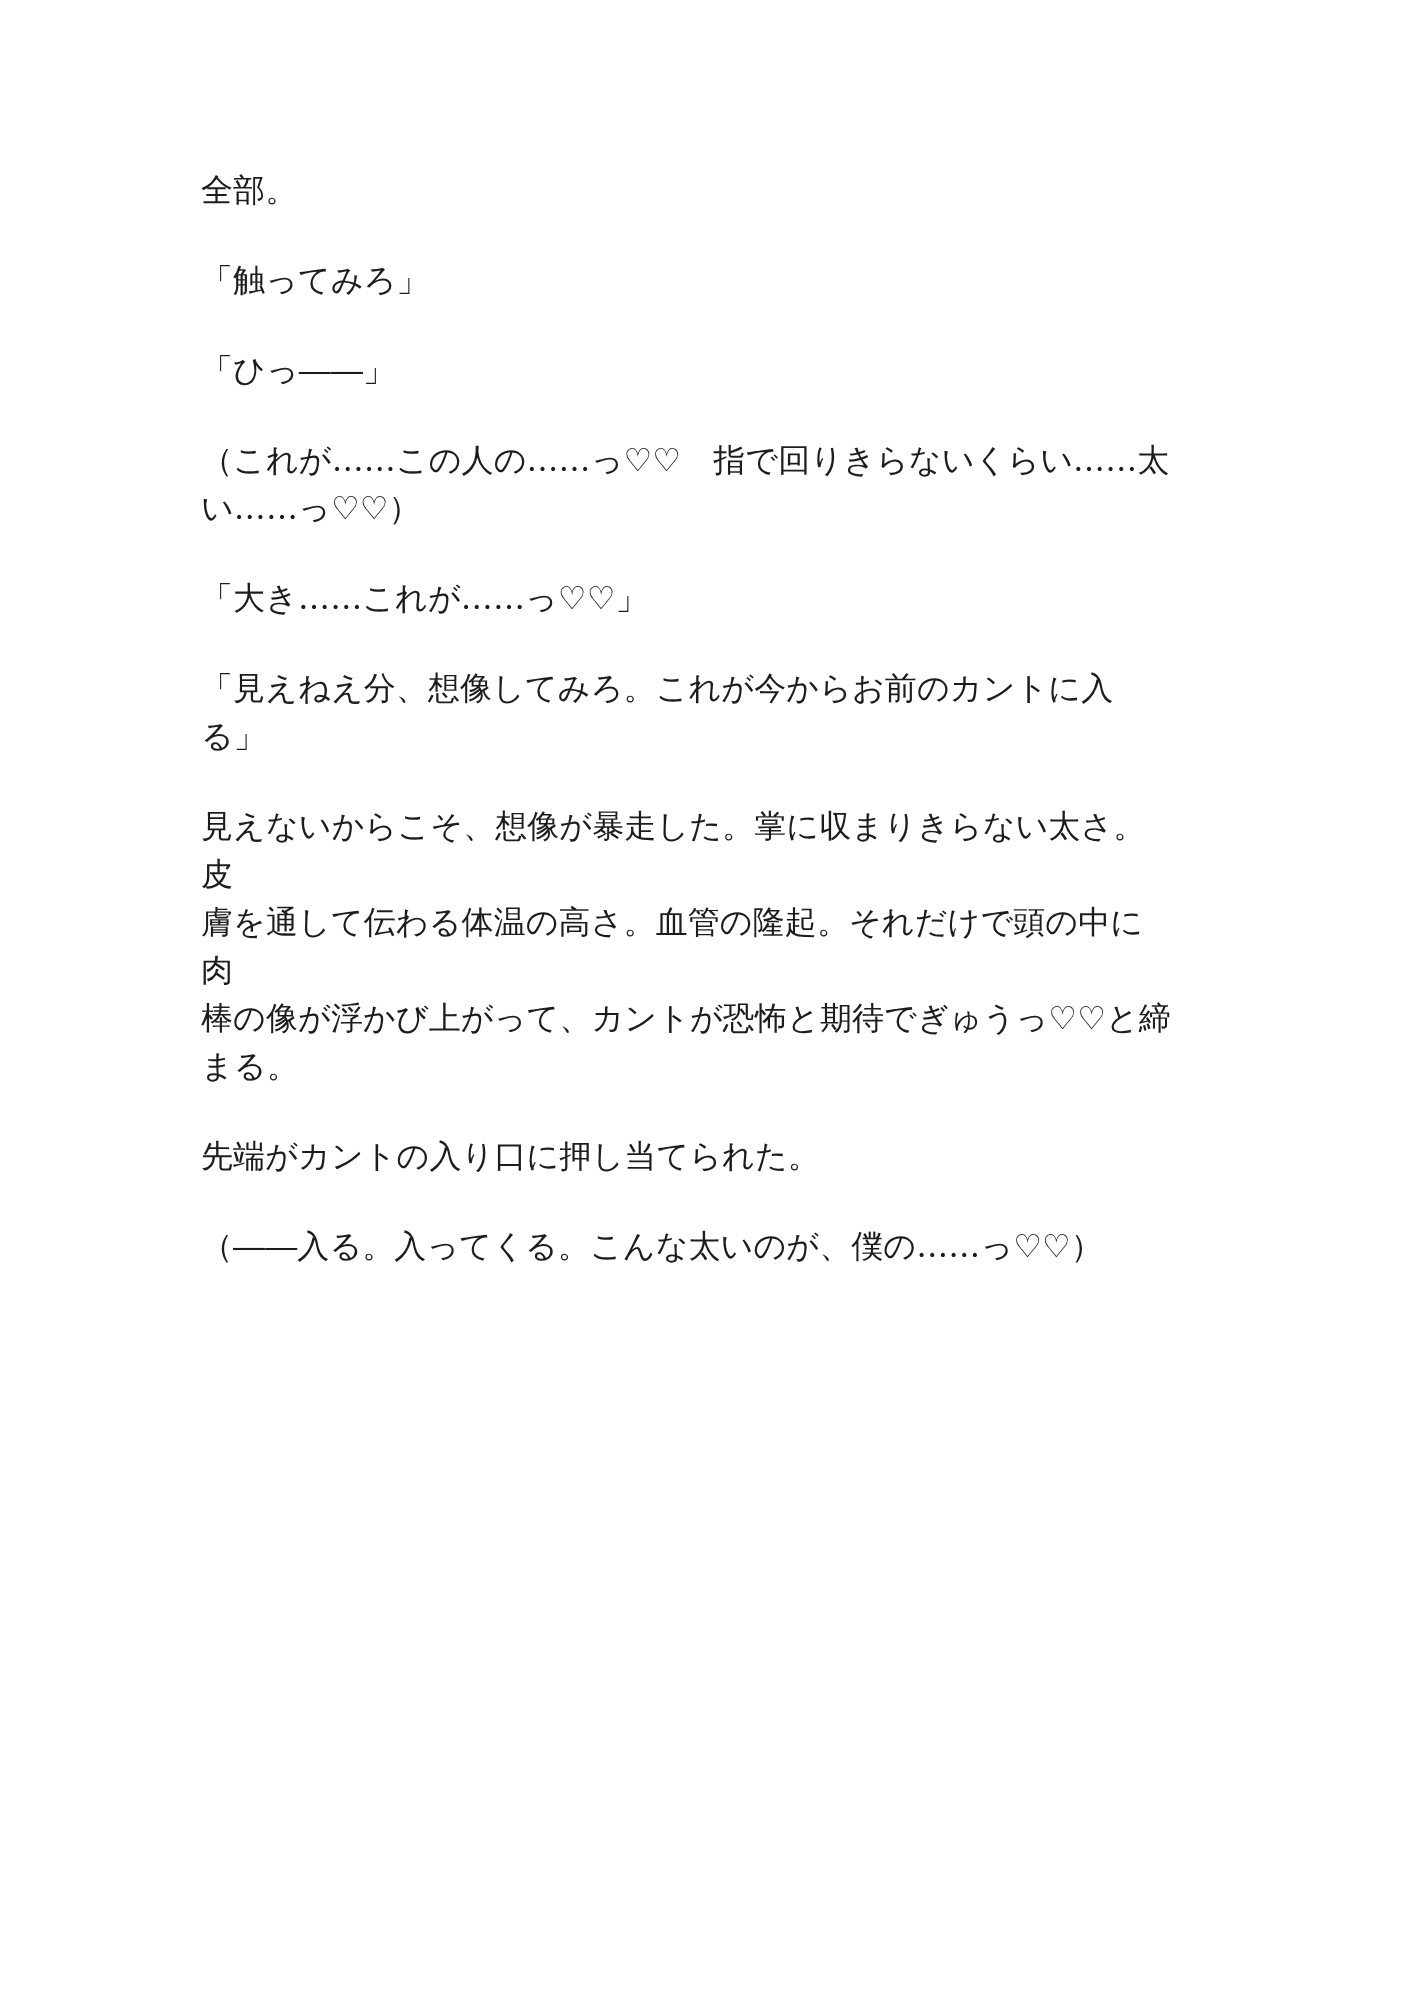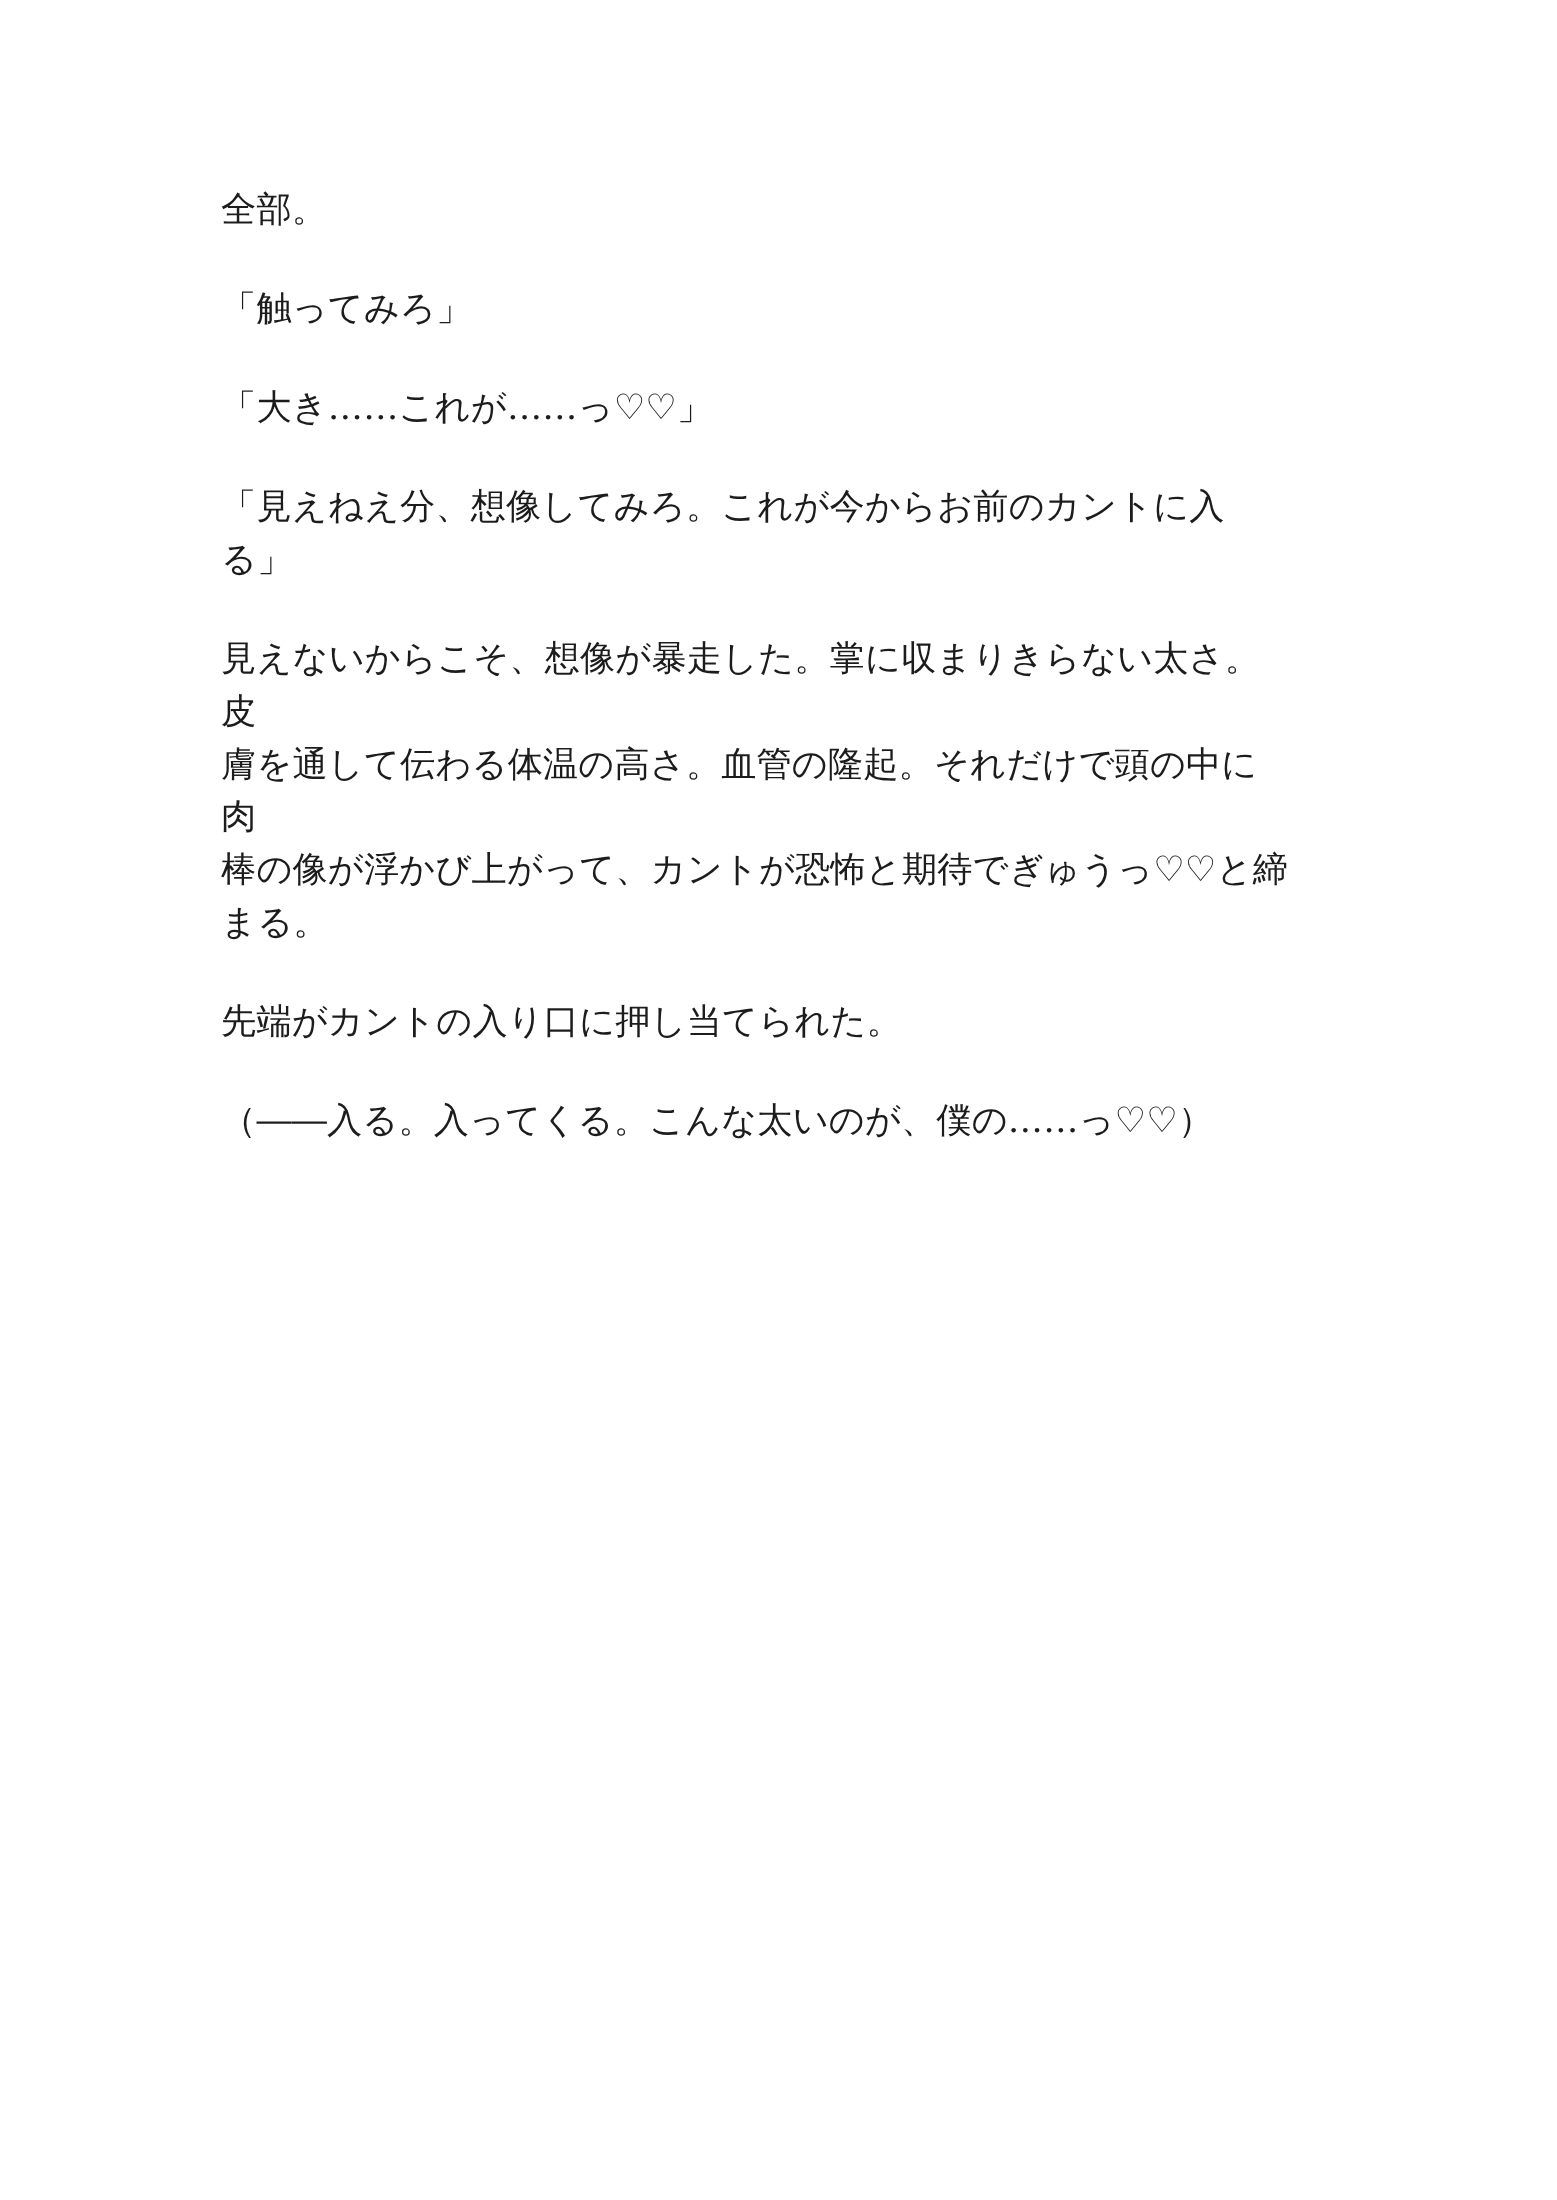--- a/index.html
+++ b/index.html
@@ -28,20 +28,23 @@
     margin: 0 0 42px 0;
     letter-spacing: 0.1px;
   }
 </style>
 </head>
 <body>
 
 <div class="page">
   <div class="para">全部。</div>
   <div class="para">「触ってみろ」</div>
+  <div class="para">「ひっ――」</div>
+  <div class="para">（これが……この人の……っ♡♡　指で回りきらないくらい……太
+い……っ♡♡）</div>
   <div class="para">「大き……これが……っ♡♡」</div>
   <div class="para">「見えねえ分、想像してみろ。これが今からお前のカントに入る」</div>
   <div class="para">見えないからこそ、想像が暴走した。掌に収まりきらない太さ。皮
 膚を通して伝わる体温の高さ。血管の隆起。それだけで頭の中に肉
 棒の像が浮かび上がって、カントが恐怖と期待でぎゅうっ♡♡と締
 まる。</div>
   <div class="para">先端がカントの入り口に押し当てられた。</div>
   <div class="para">（――入る。入ってくる。こんな太いのが、僕の……っ♡♡）</div>
 
 </div>

